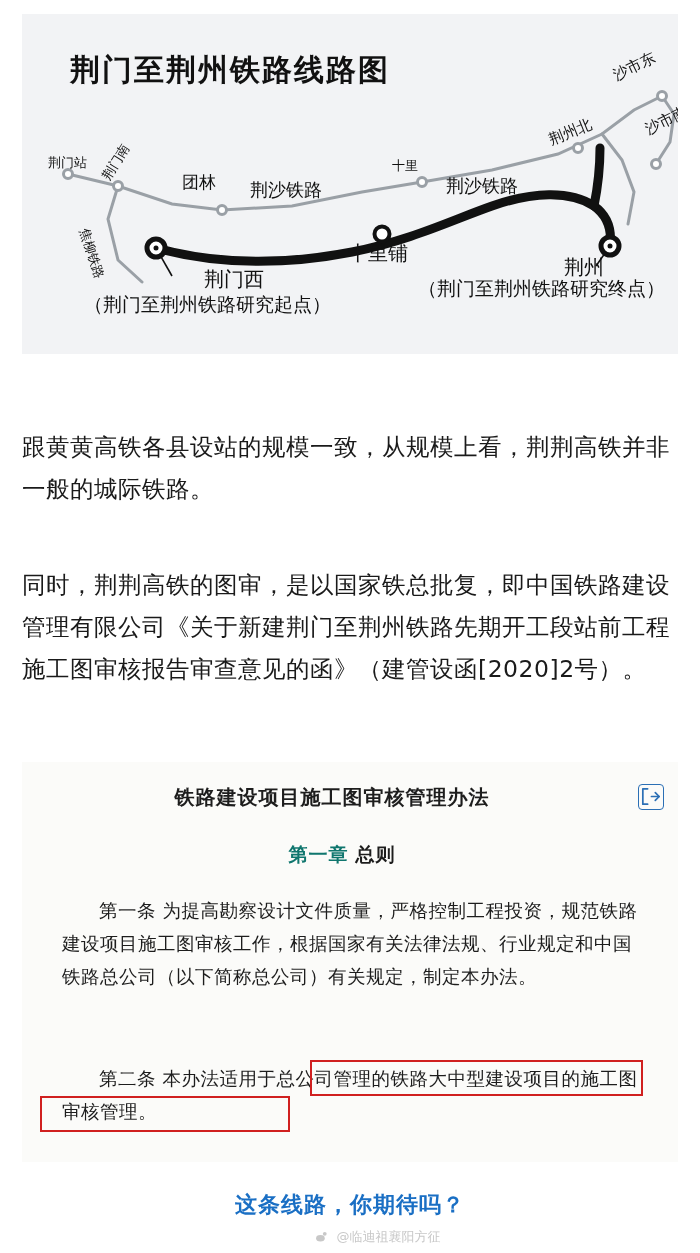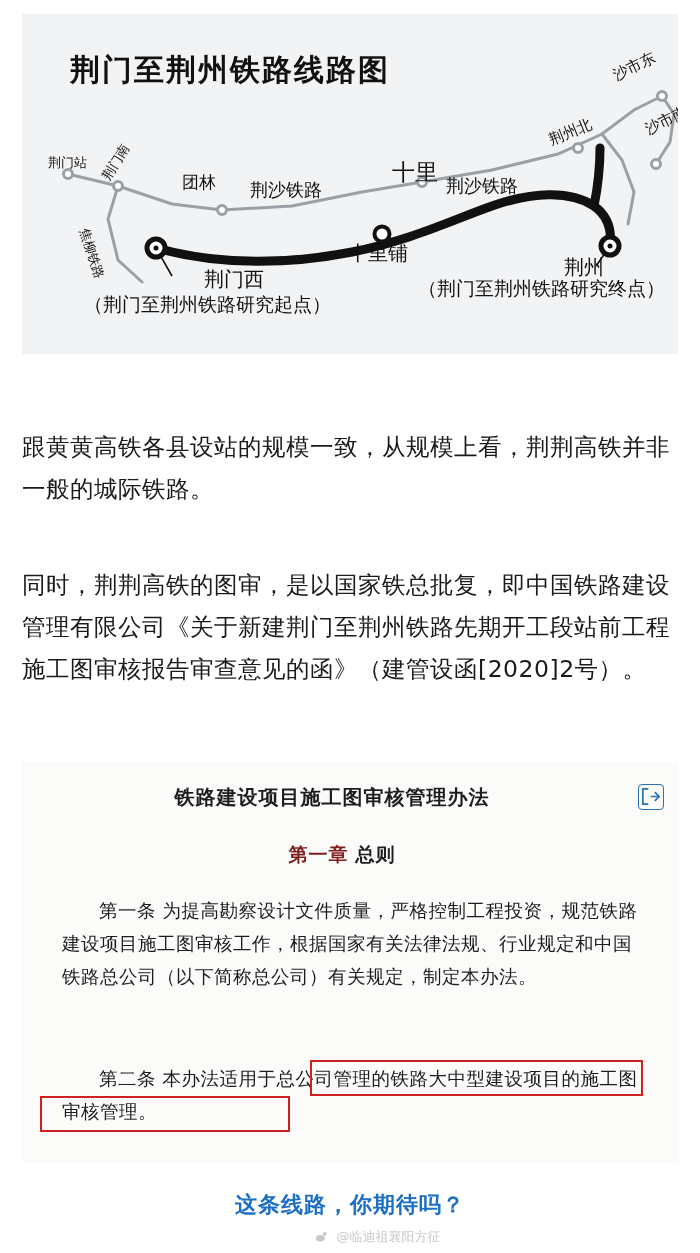--- a/index.html
+++ b/index.html
@@ -104,21 +104,21 @@
     position: absolute;
     left: 0;
     top: 80px;
     width: 640px;
     text-align: center;
     font-family: "DejaVu Serif", serif;
     font-size: 19px;
     letter-spacing: 1px;
   }
   .doc-chapter .red {
-    color: #7f1d1d;
+    color: #0f766e;
     font-weight: bold;
   }
   .doc-chapter .blk {
     color: #1d1d1d;
     font-weight: bold;
   }
   .doc-para {
     position: absolute;
     left: 40px;
     width: 580px;
@@ -202,21 +202,21 @@
       <circle cx="134" cy="234" r="9" fill="#fff" stroke="#111" stroke-width="5"></circle>
       <circle cx="134" cy="234" r="2.5" fill="#111"></circle>
       <circle cx="588" cy="232" r="9" fill="#fff" stroke="#111" stroke-width="5"></circle>
       <circle cx="588" cy="232" r="2.5" fill="#111"></circle>
       <circle cx="360" cy="220" r="7.5" fill="#fff" stroke="#111" stroke-width="4"></circle>
     </svg>
 
     <div class="map-label" style="left:26px; top:140px; font-size:13px;">荆门站</div>
     <div class="map-label" style="left:76px; top:160px; font-size:13px; transform:rotate(-58deg); transform-origin:left top;">荆门南</div>
     <div class="map-label" style="left:160px; top:157px; font-size:17px;">团林</div>
-    <div class="map-label" style="left:370px; top:143px; font-size:23px;">十里</div>
+    <div class="map-label" style="left:370px; top:143px; font-size:13px;">十里</div>
     <div class="map-label" style="left:524px; top:118px; font-size:15px; transform:rotate(-22deg); transform-origin:left top;">荆州北</div>
     <div class="map-label" style="left:588px; top:54px; font-size:15px; transform:rotate(-26deg); transform-origin:left top;">沙市东</div>
     <div class="map-label" style="left:620px; top:108px; font-size:15px; transform:rotate(-26deg); transform-origin:left top;">沙市南</div>
     <div class="map-label" style="left:150px; top:252px; font-size:20px;margin-left:32px;">荆门西</div>
     <div class="map-label" style="left:326px; top:226px; font-size:20px;">十里铺</div>
     <div class="map-label" style="left:542px; top:240px; font-size:20px;">荆州</div>
 
     <div class="map-label" style="left:228px; top:164px; font-size:18px;">荆沙铁路</div>
     <div class="map-label" style="left:424px; top:160px; font-size:18px;">荆沙铁路</div>
     <div class="map-label" style="left:70px; top:212px; font-size:13px; transform:rotate(72deg); transform-origin:left top;">焦柳铁路</div>

